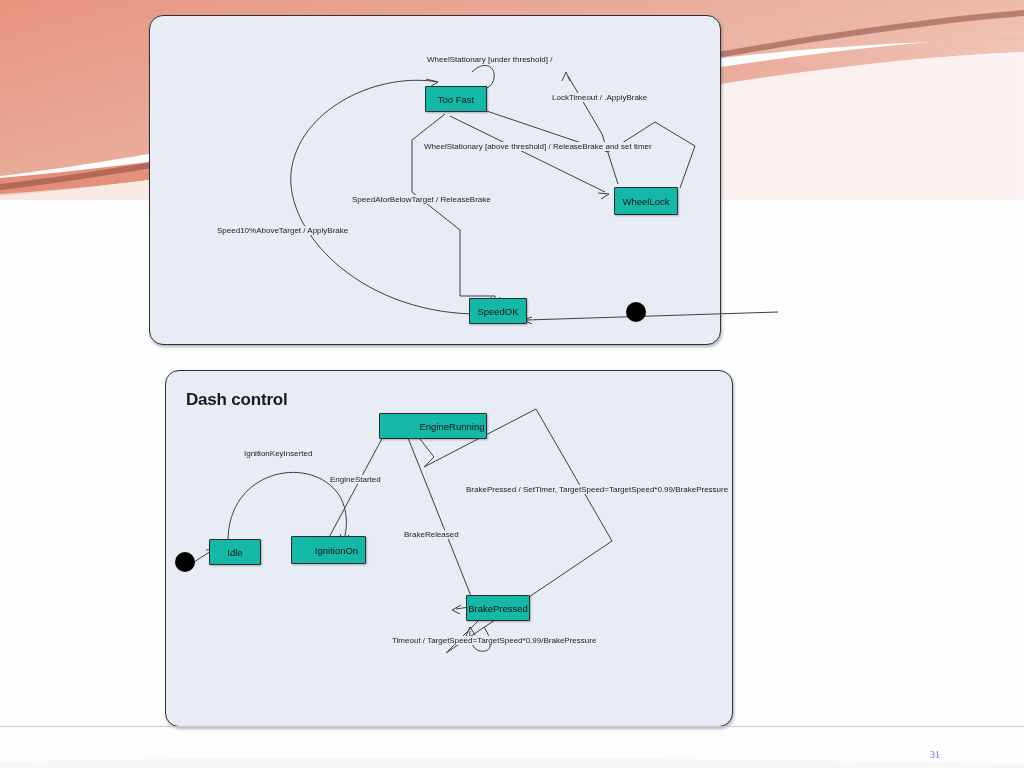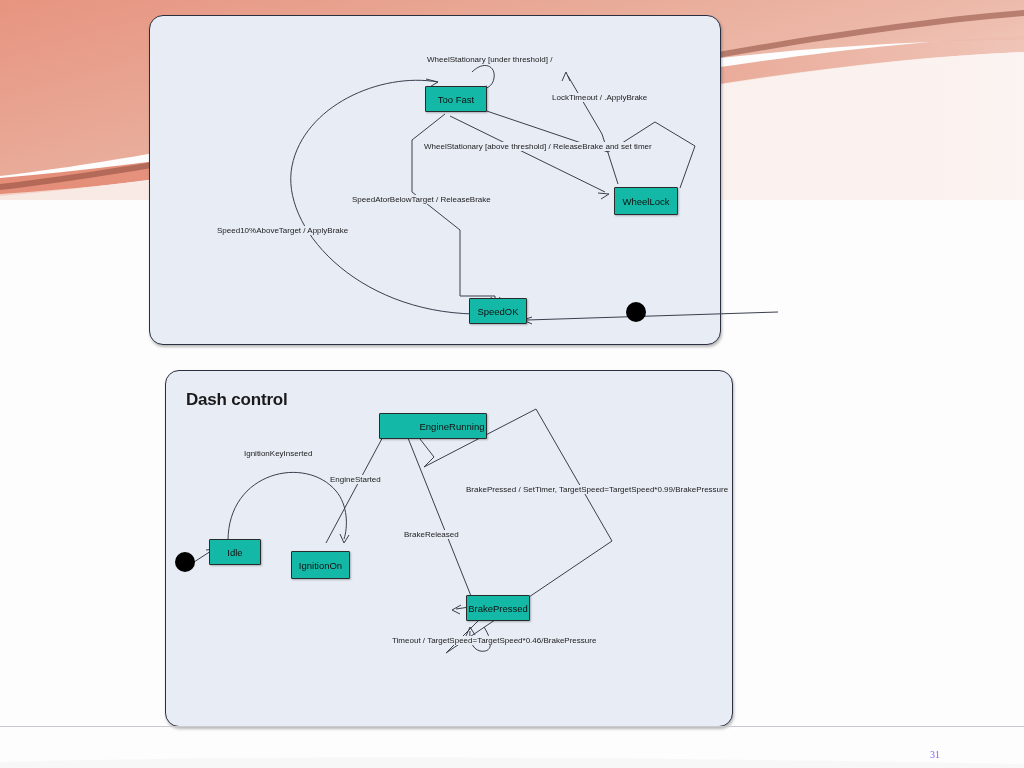--- a/index.html
+++ b/index.html
@@ -186,34 +186,34 @@
       <path d="M254,68 L268,86 L258,96 L370,38 L446,170 L280,282 L330,232 L290,238"></path>
       <path d="M286,239 L295,234 M286,239 L294,243" stroke-width="1.2"></path>
 
       <path d="M318,256 C328,272 326,282 314,280 C306,278 303,268 304,260"></path>
       <path d="M304,256 L300,265 M304,256 L309,264" stroke-width="1.2"></path>
     </svg>
 
     <div class="state" style="left:43px;top:168px;width:50px;height:24px;">
       <span>Idle</span>
     </div>
-    <div class="state" style="left:125px;top:180px;width:57px;height:26px;">
+    <div class="state" style="left:125px;top:165px;width:57px;height:26px;padding-left:16px;">
       <span>IgnitionOn</span>
     </div>
     <div class="state" style="left:213px;top:42px;width:68px;height:24px;padding-left:38px;">
       <span>EngineRunning</span>
     </div>
     <div class="state" style="left:300px;top:224px;width:62px;height:24px;">
       <span>BrakePressed</span>
     </div>
     <div class="init-dot" style="left:9px;top:181px;"></div>
 
     <div class="tlabel" style="left:77px;top:78px;text-align:center;">IgnitionKeyInserted</div>
     <div class="tlabel" style="left:163px;top:104px;">EngineStarted</div>
     <div class="tlabel" style="left:237px;top:131px;margin-top:28px;">BrakeReleased</div>
     <div class="tlabel" style="left:299px;top:114px;">BrakePressed / SetTimer, TargetSpeed=TargetSpeed*0.99/BrakePressure</div>
-    <div class="tlabel" style="left:225px;top:265px;">Timeout / TargetSpeed=TargetSpeed*0.46/BrakePressure</div>
+    <div class="tlabel" style="left:225px;top:265px;">Timeout / TargetSpeed=TargetSpeed*0.99/BrakePressure</div>
   </div>
 
   <div class="footer-rule"></div>
   <div class="page-num">31</div>
 
 </div>
 
 </body></html>

